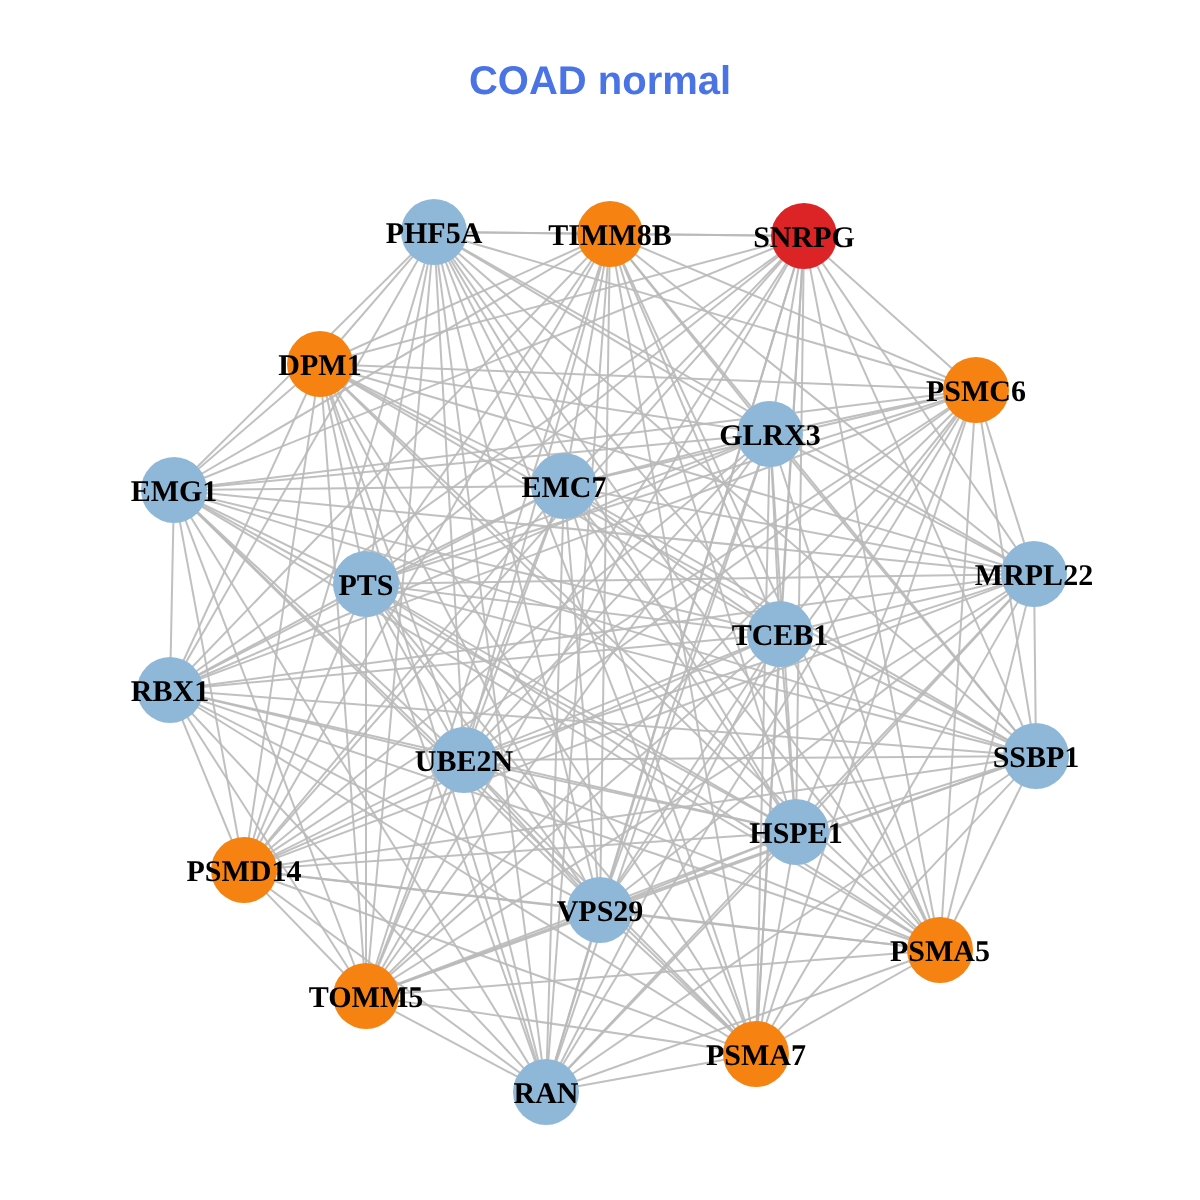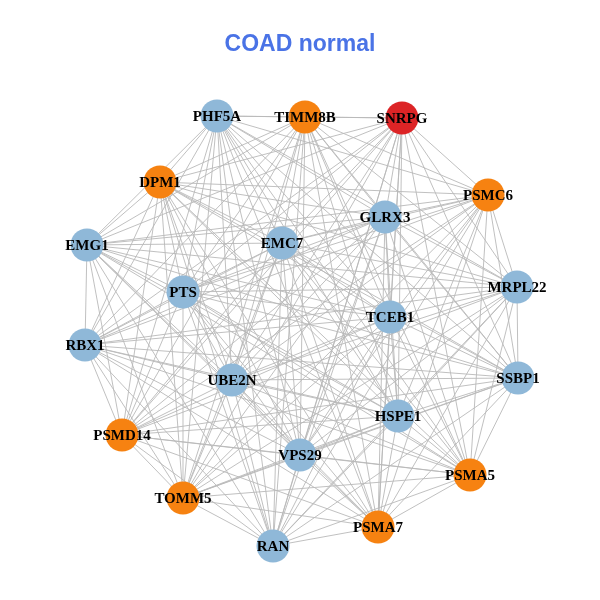--- a/index.html
+++ b/index.html
@@ -16,21 +16,21 @@
     font-family: "Liberation Sans", sans-serif;
   }
   #plot-title {
     position: absolute;
     top: 30px;
     left: 0;
     width: 600px;
     text-align: center;
     font-family: "Liberation Sans", sans-serif;
     font-weight: bold;
-    font-size: 23px;
+    font-size: 20px;
     letter-spacing: 0px;
   }
   #graph {
     position: absolute;
     top: 0;
     left: 0;
   }
   .edge {
     stroke-width: 1;
   }

